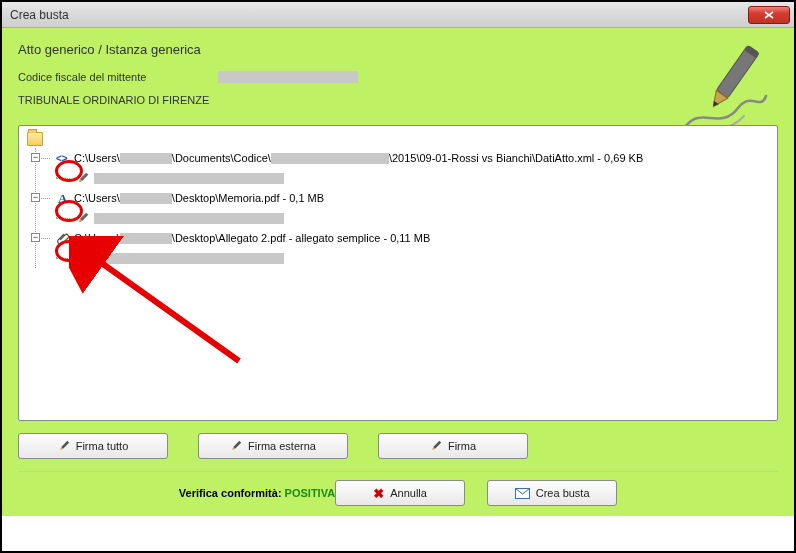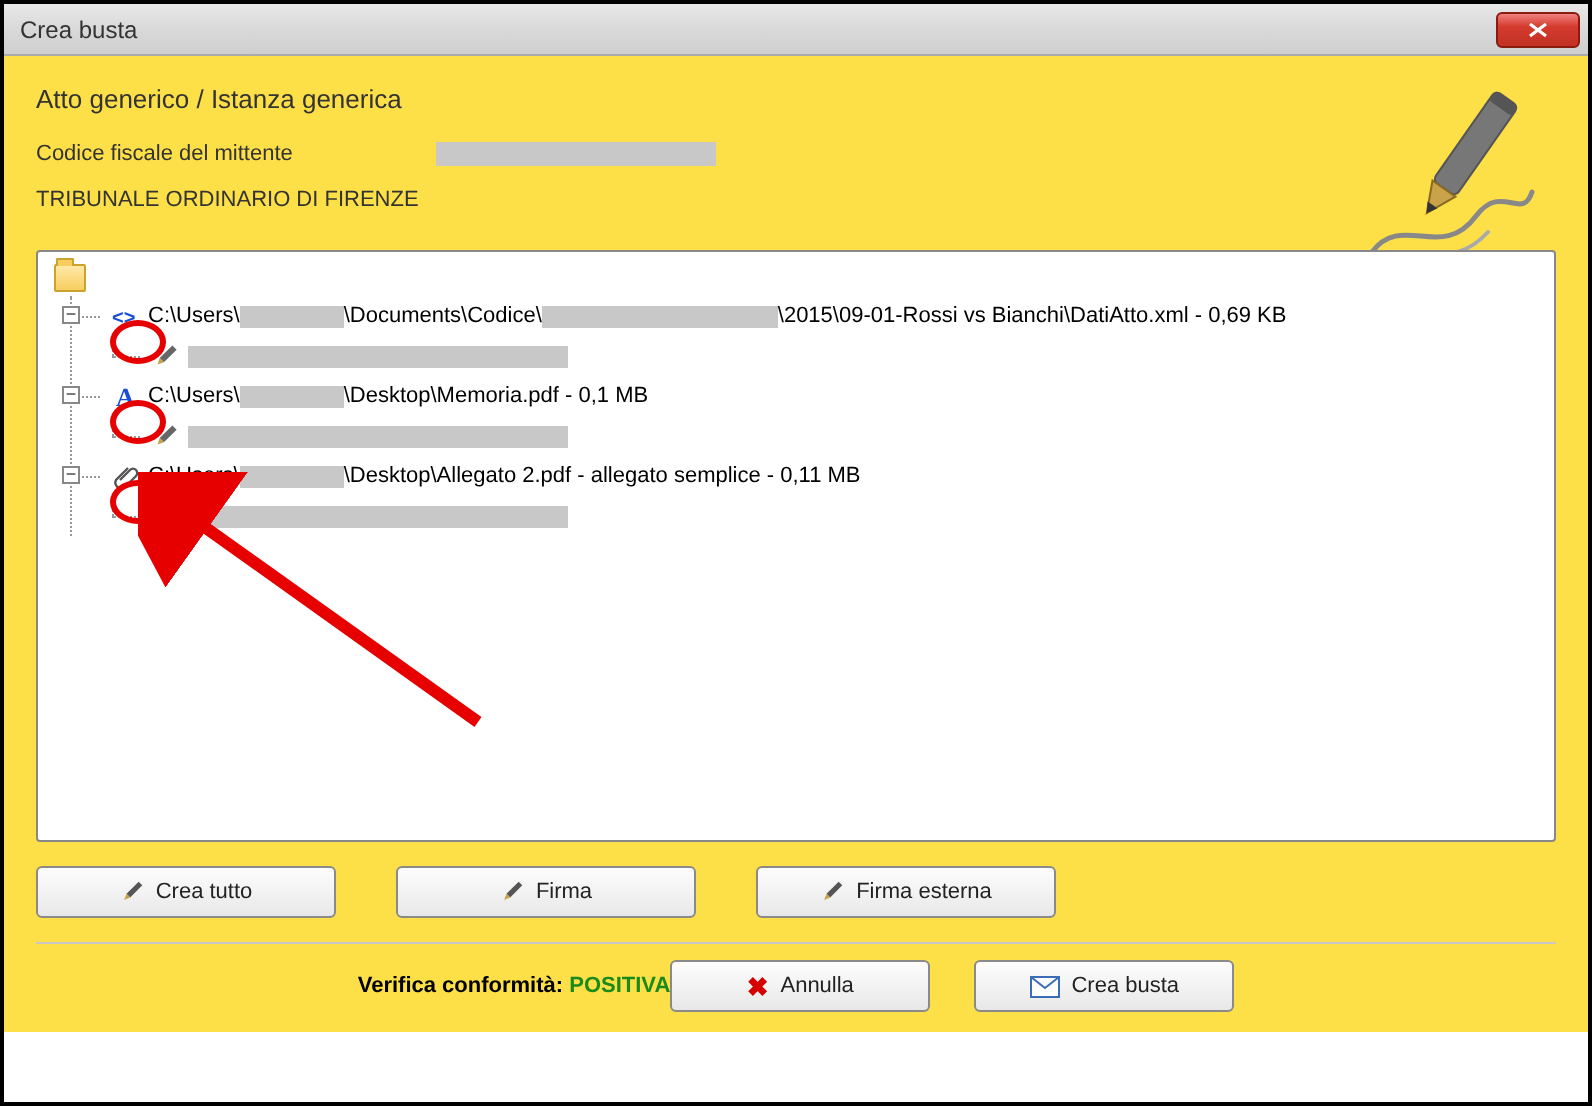--- a/index.html
+++ b/index.html
@@ -34,21 +34,21 @@
     align-items: center;
     justify-content: center;
     color: #fff;
     font-size: 10px;
     font-weight: bold;
     cursor: pointer;
   }
   .content {
     padding: 14px 16px 10px 16px;
     position: relative;
-    background: #fde047;
+    background: #bef264;
   }
   .header-row { display: flex; margin-bottom: 6px; align-items: flex-start; min-height: 17px; }
   .header-label { width: 200px; color: #333; }
   .header-value { color: #333; }
   .redact-bar { display: inline-block; height: 12px; background: #c8c8c8; vertical-align: middle; }
   .breadcrumb { font-size: 13px; color: #333; margin-bottom: 14px; }
   .pen-graphic {
     position: absolute;
     top: 8px;
     right: 18px;
@@ -303,40 +303,40 @@
   </div>
 
   <div class="button-row">
     <button class="btn">
       <svg class="pen-svg" viewBox="0 0 14 14">
           <g transform="rotate(45 7 7)">
             <rect x="5.5" y="0" width="3" height="10" fill="#555"></rect>
             <polygon points="5.5,10 8.5,10 7,13.5" fill="#c9a24a"></polygon>
           </g>
         </svg>
-      <span>Crea tutto</span>
+      <span>Firma tutto</span>
+    </button>
+    <button class="btn">
+      <svg class="pen-svg" viewBox="0 0 14 14">
+          <g transform="rotate(45 7 7)">
+            <rect x="5.5" y="0" width="3" height="10" fill="#555"></rect>
+            <polygon points="5.5,10 8.5,10 7,13.5" fill="#c9a24a"></polygon>
+          </g>
+        </svg>
+      <span>Firma esterna</span>
     </button>
     <button class="btn">
       <svg class="pen-svg" viewBox="0 0 14 14">
           <g transform="rotate(45 7 7)">
             <rect x="5.5" y="0" width="3" height="10" fill="#555"></rect>
             <polygon points="5.5,10 8.5,10 7,13.5" fill="#c9a24a"></polygon>
           </g>
         </svg>
       <span>Firma</span>
     </button>
-    <button class="btn">
-      <svg class="pen-svg" viewBox="0 0 14 14">
-          <g transform="rotate(45 7 7)">
-            <rect x="5.5" y="0" width="3" height="10" fill="#555"></rect>
-            <polygon points="5.5,10 8.5,10 7,13.5" fill="#c9a24a"></polygon>
-          </g>
-        </svg>
-      <span>Firma esterna</span>
-    </button>
   </div>
 
   <div class="separator"></div>
 
   <div class="footer">
     <div class="footer-left">
       <div>
         <span class="bold">Verifica conformità: </span><span class="positive" style="color:#1a8b1a">POSITIVA</span>
       </div>
     </div>

